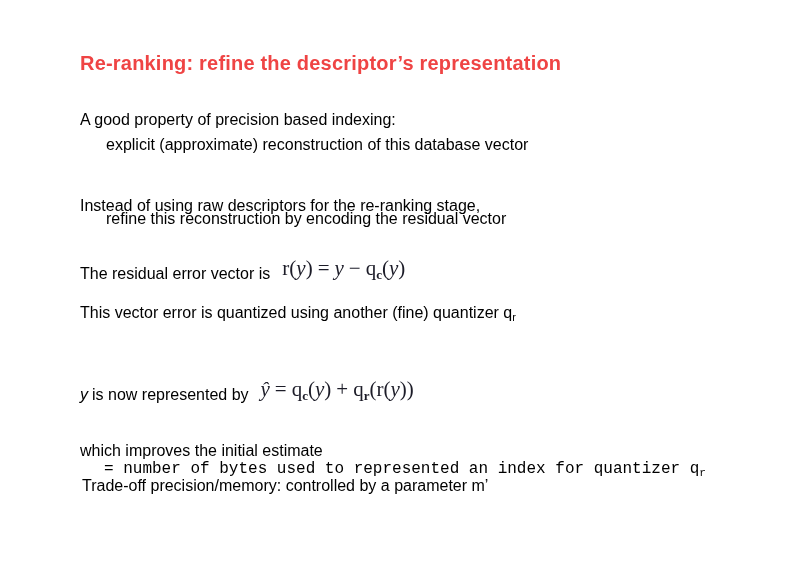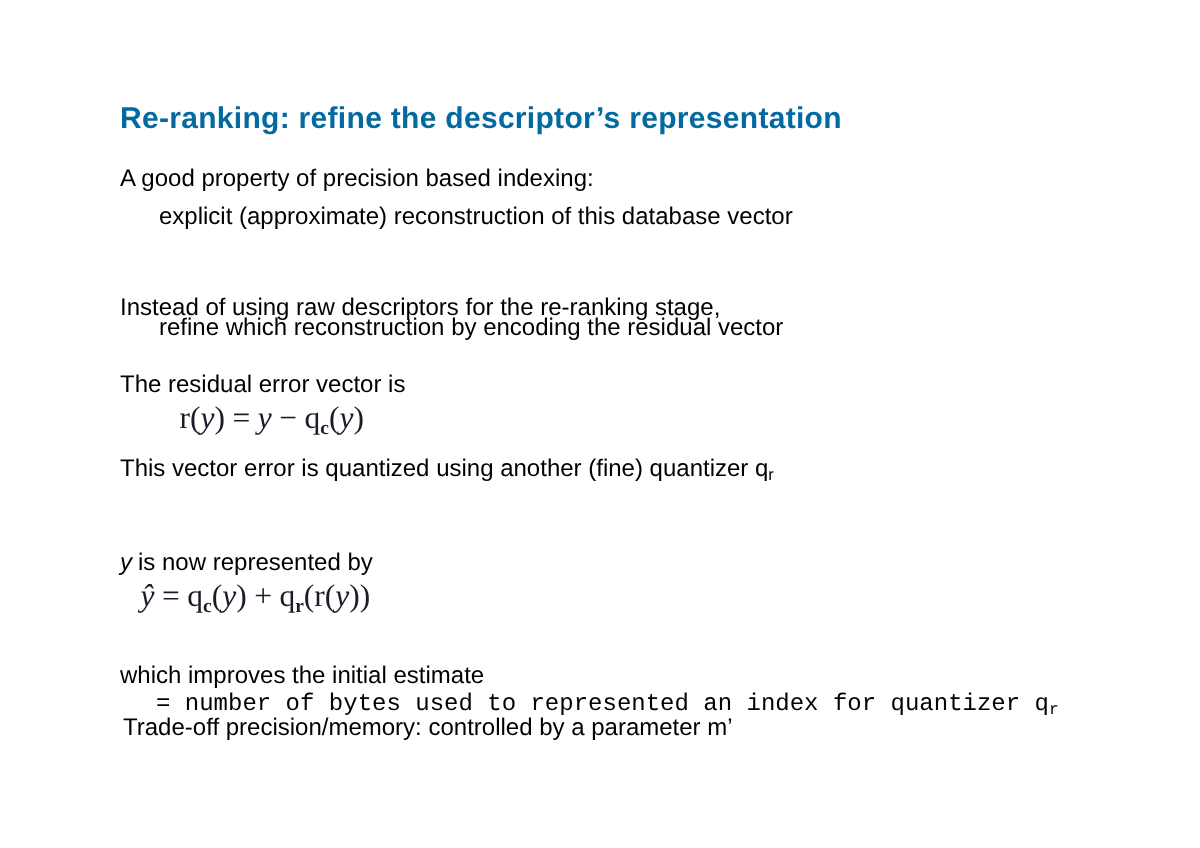--- a/index.html
+++ b/index.html
@@ -23,23 +23,22 @@
     letter-spacing: 0.2px;
     white-space: nowrap;
   }
   .body-line {
     font-size: 16px;
     line-height: 19px;
     white-space: nowrap;
   }
   .math-row {
     display: flex;
-    align-items: center;
+    align-items: flex-end;
     white-space: nowrap;
-    flex-direction: column;
   }
   .math-row .body-line { display: inline-block; }
   .formula {
     font-family: Liberation Serif, serif;
     font-size: 21px;
     margin-left: 12px;
     white-space: nowrap;
   }
   .tok-rm { font-style: normal; }
   .tok-it { font-style: italic; }
@@ -57,29 +56,29 @@
   .sub {
     font-size: 11px;
     vertical-align: -3px;
   }
 </style>
 </head>
 <body>
 
 <div class="slide">
 
-  <div class="abs title" style="left: 80px; top: 68px; color: #0369a1;">Re-ranking: refine the descriptor’s representation</div>
+  <div class="abs title" style="left: 80px; top: 52px; color: #ef4444;">Re-ranking: refine the descriptor’s representation</div>
 
   <div class="abs body-line" style="left:80px; top:110px;">A good property of precision based indexing:</div>
 
   <div class="abs body-line" style="left:106px; top:135px;">explicit (approximate) reconstruction of this database vector</div>
 
   <div class="abs body-line" style="left:80px; top:196px;">Instead of using raw descriptors for the re-ranking stage,</div>
 
-  <div class="abs body-line" style="left:106px; top:209px;">refine which reconstruction by encoding the residual vector</div>
+  <div class="abs body-line" style="left:106px; top:209px;">refine this reconstruction by encoding the residual vector</div>
 
   <div class="abs math-row" style="left:80px; top:247px; height:36px;">
     <span class="body-line">The residual error vector is</span>
     <span class="formula" style="color: rgb(28, 28, 40);"><span class="tok-rm">r</span><span class="tok-rm">(</span><span class="tok-it">y</span><span class="tok-rm">)</span><span class="tok-op">=</span><span class="tok-it">y</span><span class="tok-op">−</span><span class="tok-rm">q</span><span class="tok-sub">c</span><span class="tok-rm">(</span><span class="tok-it">y</span><span class="tok-rm">)</span></span>
   </div>
 
   <div class="abs body-line" style="left:80px; top:303px;">
     <span>This vector error is quantized using another (fine) quantizer q</span><span class="sub">r</span>
   </div>
 

